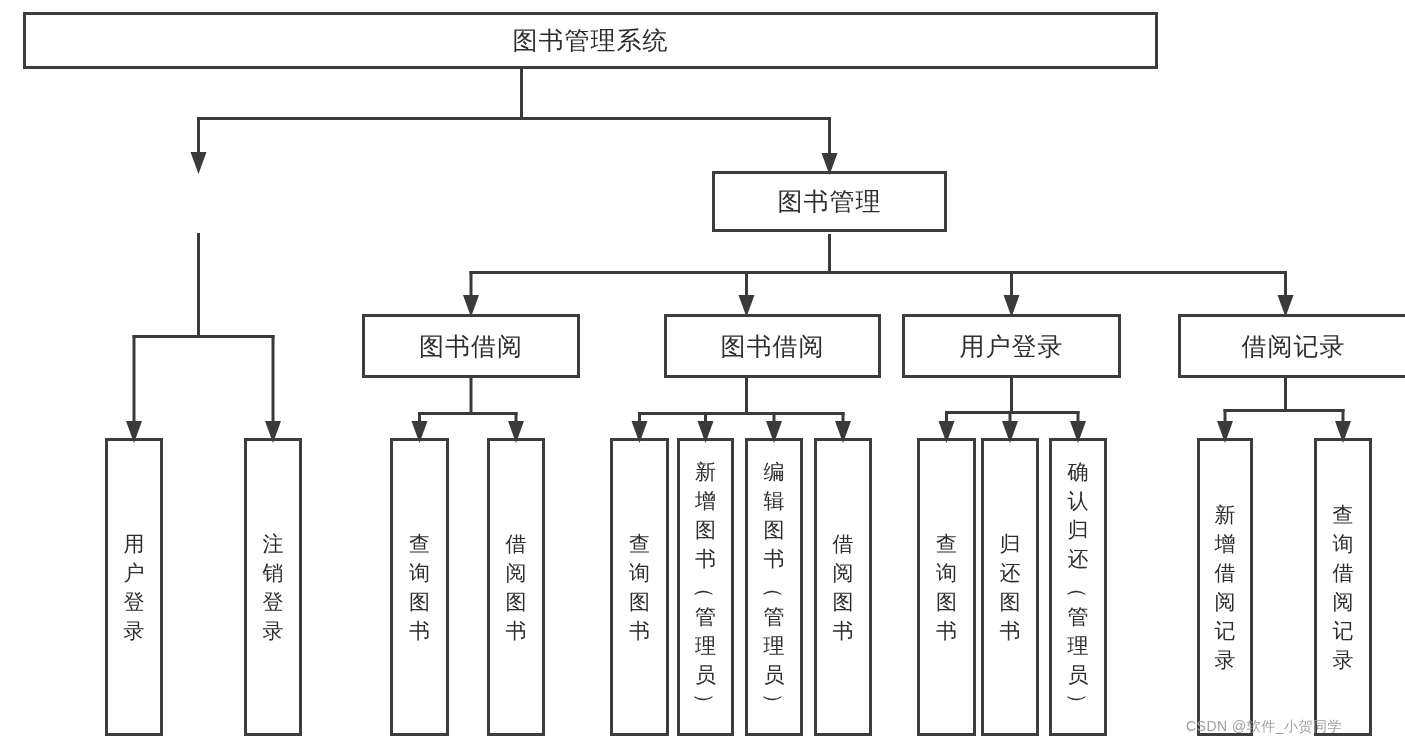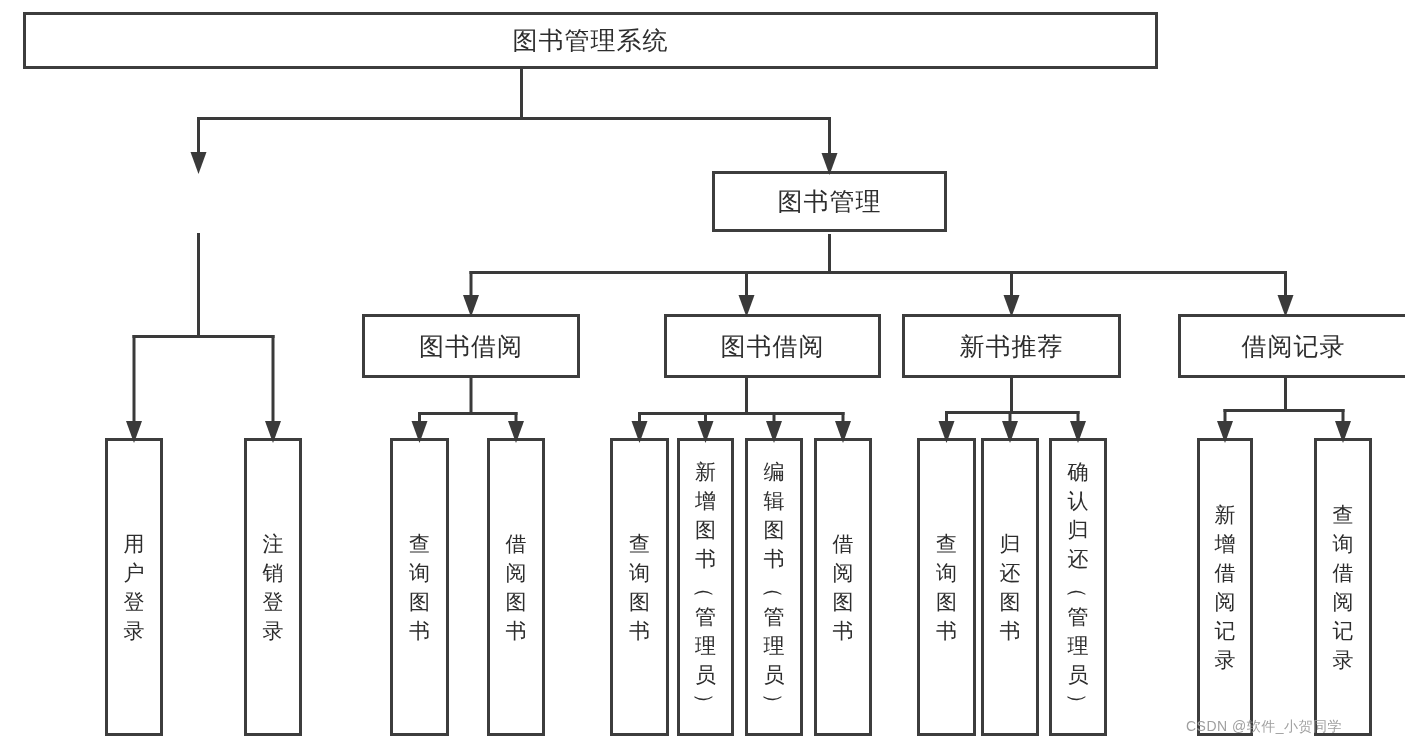--- a/index.html
+++ b/index.html
@@ -66,21 +66,21 @@
     <span>图书管理</span>
   </div>
 
   <div class="node hnode" style="left:362px;top:314px;width:218px;height:64px">
     <span>图书借阅</span>
   </div>
   <div class="node hnode" style="left:664px;top:314px;width:217px;height:64px">
     <span>图书借阅</span>
   </div>
   <div class="node hnode" style="left:902px;top:314px;width:219px;height:64px">
-    <span>新书推荐</span>
+    <span>用户登录</span>
   </div>
   <div class="node hnode" style="left:1178px;top:314px;width:231px;height:64px">
     <span>借阅记录</span>
   </div>
 
   <div class="node leaf" style="left:105px;top:438px;width:58px;height:298px">
     <span class="vtext" style="gap: 8px;">
         <span class="vch">用</span>
         <span class="vch">户</span>
         <span class="vch">登</span>

